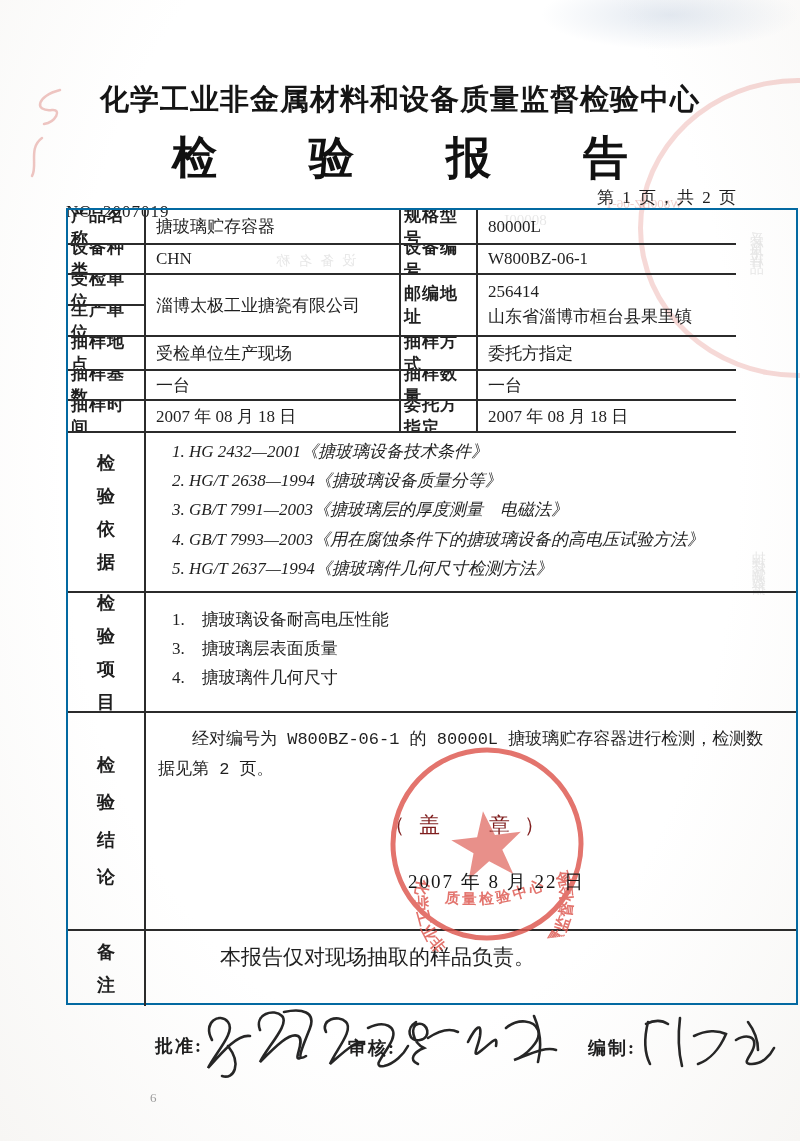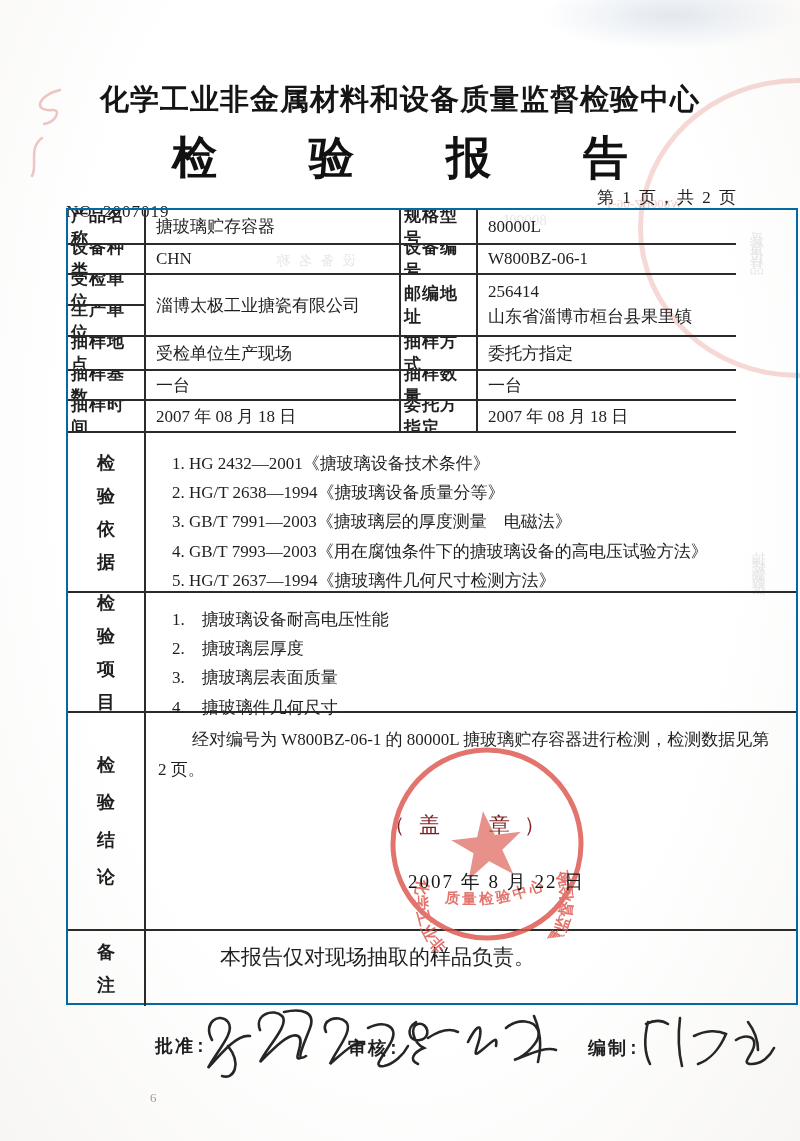--- a/index.html
+++ b/index.html
@@ -57,43 +57,43 @@
   }
   .v-label{
     height:100%;display:flex;flex-direction:column;align-items:center;
     font-size:18px;font-weight:600;
   }
   .v-center{justify-content:center;gap:9px;}
   .v-spread{justify-content:space-evenly;padding:26px 0;box-sizing:border-box;}
   .section-content{flex:1;position:relative;box-sizing:border-box;}
 
   .doc-list{list-style:none;margin:0;font-size:17px;}
-  .basis-list{padding:16px 8px 0 26px;line-height:1.72;}
+  .basis-list{padding:4px 8px 0 26px;line-height:1.72;font-style:italic;}
   .items-list{padding:12px 8px 0 26px;line-height:1.72;}
 
   .conclusion-text{
     margin:0;padding:12px 20px 0 12px;font-size:17px;line-height:1.75;
-    text-indent:2em;position:relative;z-index:3;
+    text-indent:2em;position:relative;z-index:3;font-family:Liberation Mono, monospace;
   }
   .seal-word{
     position:absolute;left:238px;top:98px;z-index:3;
     font-size:21px;letter-spacing:14px;color:#7f1d1d;
   }
   .conclusion-date{
     position:absolute;left:262px;top:156px;z-index:3;
     font-size:19px;letter-spacing:2px;color:#161616;
   }
   .stamp{
     position:absolute;left:240px;top:30px;width:202px;height:202px;z-index:2;
     transform:rotate(-7deg);opacity:.82;
   }
   .remark-text{margin:0;padding:10px 20px 0 74px;font-size:21px;line-height:1.6;}
 
   
-  .footer{position:absolute;left:0;top:1008px;width:712px;height:100px;font-family:Liberation Mono, monospace;}
+  .footer{position:absolute;left:0;top:1008px;width:712px;height:100px;}
   .sig-label{position:absolute;font-size:18px;font-weight:600;letter-spacing:2px;}
   .sig{position:absolute;}
   .sig path{fill:none;stroke:#262626;stroke-width:2.6;stroke-linecap:round;}
 
   
   .bleed{position:absolute;color:#8a8a8a;opacity:.20;}
   .mirror{transform:scaleX(-1);display:inline-block;}
   .v-text{writing-mode:vertical-rl;letter-spacing:6px;}
   .bleed-red{color:#cf6d66;opacity:.35;}
   .ghost-ring{
@@ -199,21 +199,20 @@
       <div class="v-label v-center char-split">
           <span>检</span>
           <span>验</span>
           <span>项</span>
           <span>目</span>
         </div>
     </div>
     <div class="section-content">
       <ul class="doc-list items-list">
         <li>1.　搪玻璃设备耐高电压性能</li>
-        <li>2.　搪玻璃层厚度</li>
         <li>3.　搪玻璃层表面质量</li>
         <li>4.　搪玻璃件几何尺寸</li>
       </ul>
     </div>
   </div>
 
   <div class="section-row" style="height:218px;">
     <div class="v-label-cell">
       <div class="v-label v-spread char-split">
           <span>检</span>

